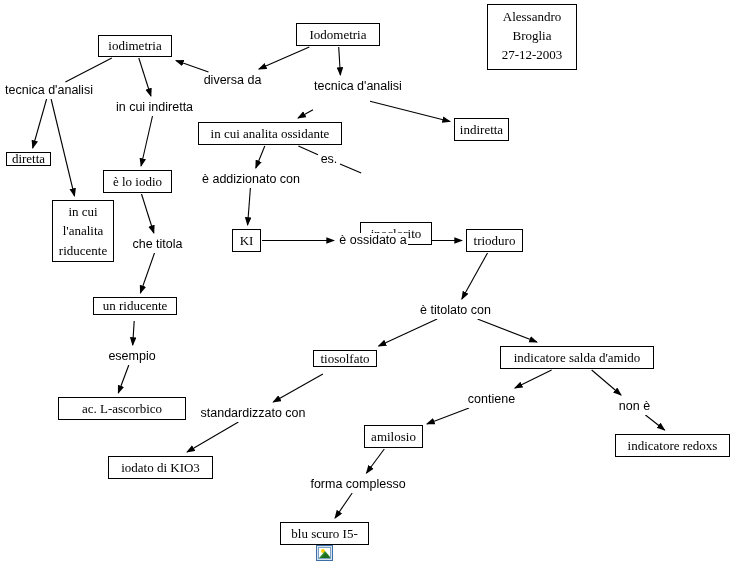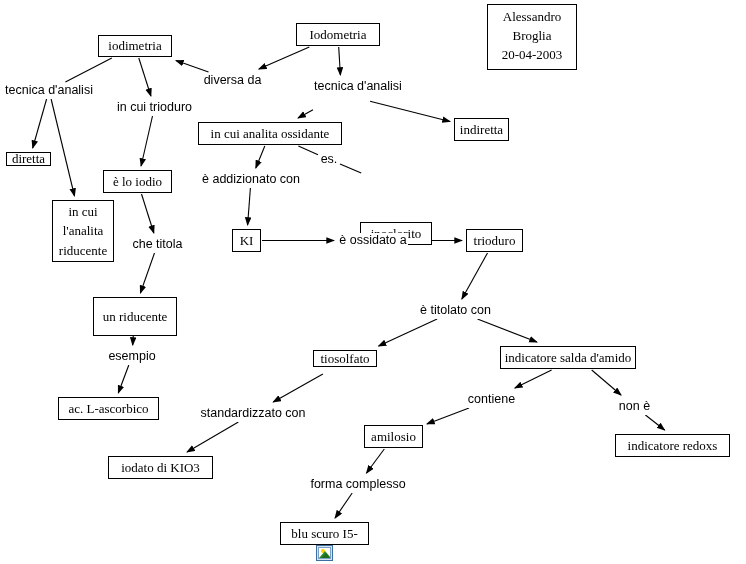--- a/index.html
+++ b/index.html
@@ -165,50 +165,50 @@
       <div class="node" style="left: 6px; top: 152px; width: 45px; height: 14px;">diretta</div>
       <div class="node multiline" style="left: 52px; top: 200px; width: 62px; height: 62px;">in cui
 l'analita
 riducente</div>
       <div class="node" style="left: 103px; top: 170px; width: 69px; height: 23px;">è lo iodio</div>
       <div class="node" style="left: 198px; top: 122px; width: 144px; height: 23px;">in cui analita ossidante</div>
       <div class="node" style="left: 454px; top: 118px; width: 55px; height: 23px;">indiretta</div>
       <div class="node" style="left: 360px; top: 174px; width: 72px; height: 23px; margin-top: 48px;">ipoclorito</div>
       <div class="node" style="left: 232px; top: 229px; width: 29px; height: 23px;">KI</div>
       <div class="node" style="left: 466px; top: 229px; width: 57px; height: 23px;">trioduro</div>
-      <div class="node" style="left: 93px; top: 297px; width: 84px; height: 39px;">un riducente</div>
-      <div class="node" style="left: 58px; top: 397px; width: 101px; height: 23px;">ac. L-ascorbico</div>
+      <div class="node" style="left: 93px; top: 297px; width: 84px; height: 18px;">un riducente</div>
+      <div class="node" style="left: 58px; top: 397px; width: 128px; height: 23px;">ac. L-ascorbico</div>
       <div class="node" style="left: 313px; top: 350px; width: 64px; height: 17px;">tiosolfato</div>
-      <div class="node" style="left: 500px; top: 346px; width: 136px; height: 23px;">indicatore salda d'amido</div>
+      <div class="node" style="left: 500px; top: 346px; width: 154px; height: 23px;">indicatore salda d'amido</div>
       <div class="node" style="left: 108px; top: 456px; width: 105px; height: 23px;">iodato di KIO3</div>
       <div class="node" style="left: 364px; top: 425px; width: 59px; height: 23px;">amilosio</div>
       <div class="node" style="left: 615px; top: 434px; width: 115px; height: 23px;">indicatore redoxs</div>
       <div class="node" style="left: 280px; top: 522px; width: 89px; height: 23px;">blu scuro I5-</div>
     </div>
   <div id="labels-group">
       <div class="link-label" style="left: 2px; top: 83px; width: 94px;">tecnica d'analisi</div>
       <div class="link-label" style="left: 200px; top: 73px; width: 65px;">diversa da</div>
-      <div class="link-label" style="left: 111px; top: 100px; width: 87px;">in cui trioduro</div>
+      <div class="link-label" style="left: 111px; top: 100px; width: 87px;">in cui indiretta</div>
       <div class="link-label" style="left: 314px; top: 79px; width: 55px;">tecnica
 d'analisi</div>
       <div class="link-label" style="left: 319px; top: 152px; width: 20px;">es.</div>
       <div class="link-label" style="left: 199px; top: 172px; width: 104px;">è addizionato con</div>
       <div class="link-label" style="left: 128px; top: 237px; width: 59px;">che titola</div>
       <div class="link-label" style="left: 338px; top: 233px; width: 70px;">è ossidato a</div>
       <div class="link-label" style="left: 108px; top: 349px; width: 48px;">esempio</div>
       <div class="link-label" style="left: 417px; top: 303px; width: 77px;">è titolato con</div>
       <div class="link-label" style="left: 198px; top: 406px; width: 110px;">standardizzato con</div>
       <div class="link-label" style="left: 466px; top: 392px; width: 51px;">contiene</div>
       <div class="link-label" style="left: 617px; top: 399px; width: 35px;">non è</div>
       <div class="link-label" style="left: 308px; top: 477px; width: 100px;">forma complesso</div>
     </div>
 
   <div class="header-box" style="left: 487px; top: 4px; width: 90px; min-height: 56px;">Alessandro
 Broglia
-20-04-2003</div>
+27-12-2003</div>
 
   <div class="res-icon" style="left: 316px; top: 545px;">
     <div class="glyph">
       <div class="sun"></div>
       <div class="hill"></div>
       <div class="hill2"></div>
     </div>
   </div>
 
 </div>

